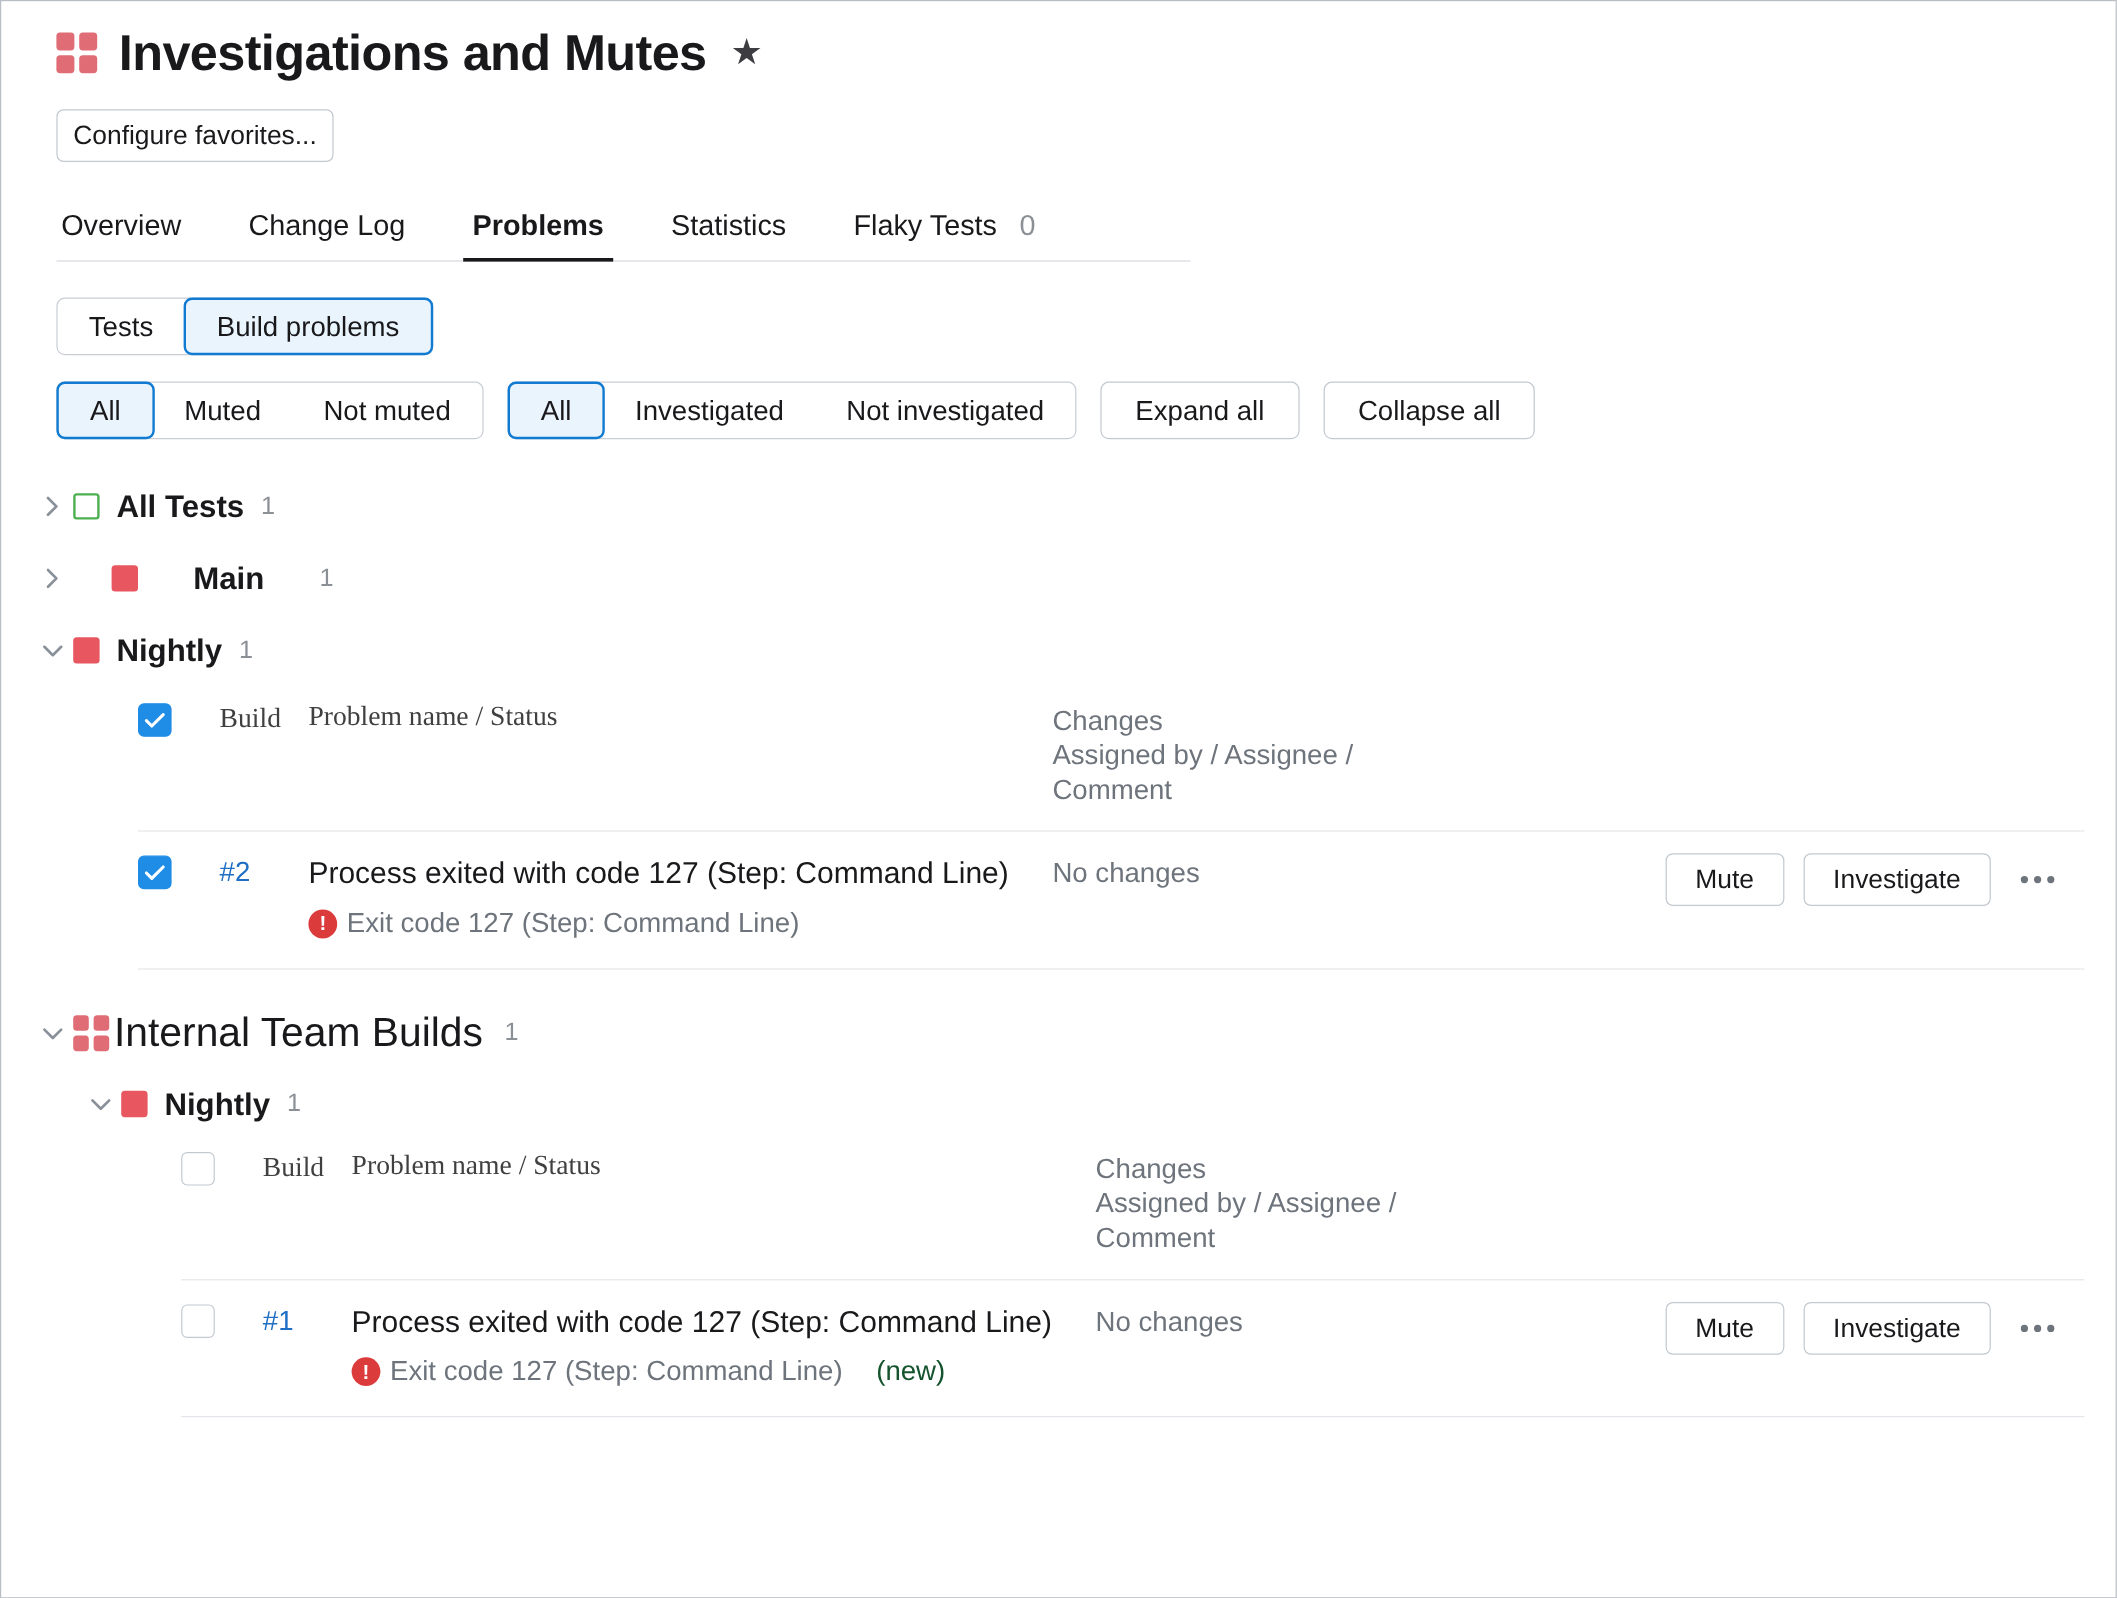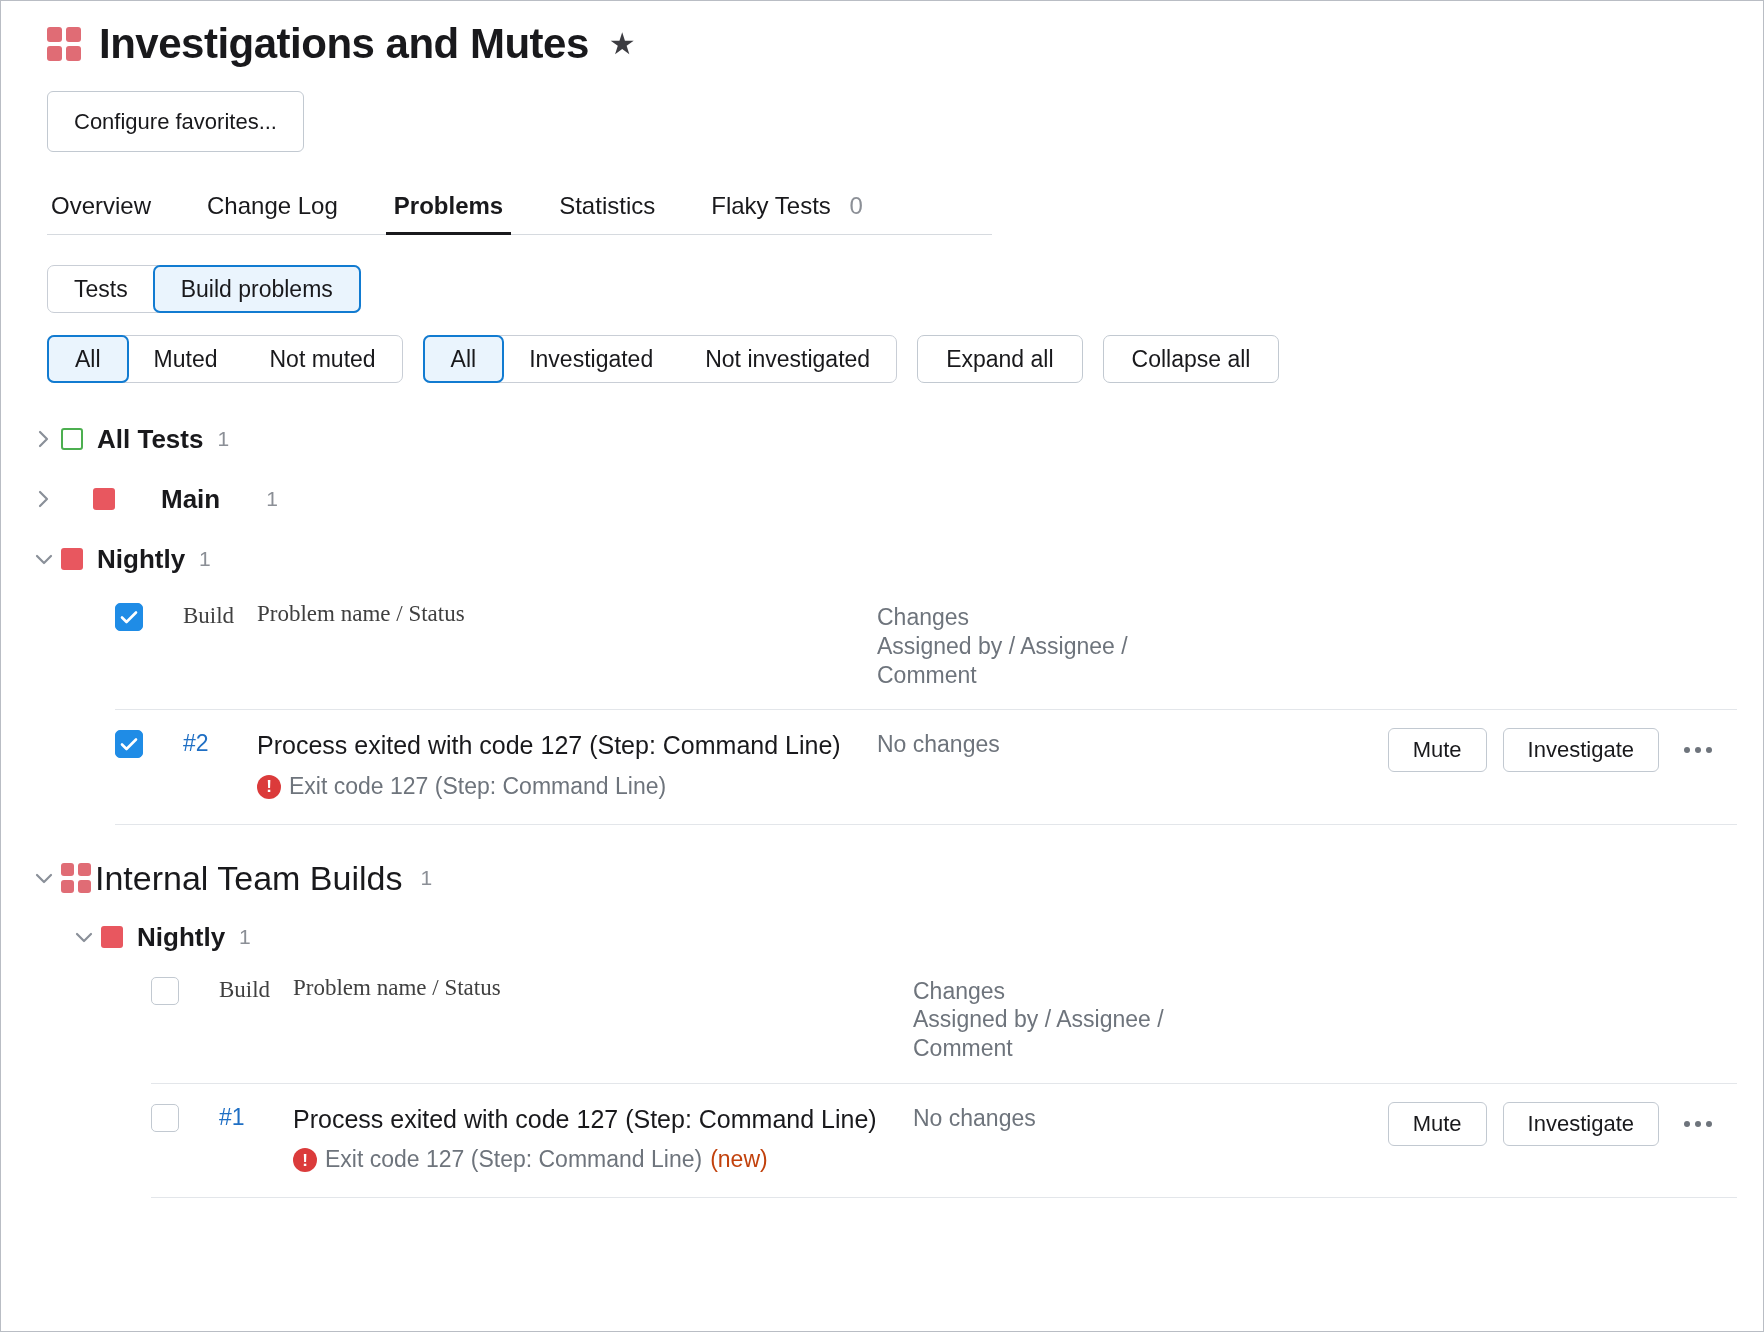--- a/index.html
+++ b/index.html
@@ -77,22 +77,22 @@
     border-radius: 6px;
     font-family: "Liberation Sans", sans-serif;
     font-size: 21px;
     color: #19191c;
     cursor: pointer;
     box-sizing: border-box;
     white-space: nowrap;
   }
   .configure-btn {
     margin: 26px 0 0 20px;
-    height: 61px;
-    padding: 0 26px;
+    height: 44px;
+    padding: 0 13px;
     font-size: 22px;
   }
 
   
   .tabs {
     margin: 34px 0 0 20px;
     display: flex;
     align-items: flex-end;
     gap: 0;
     border-bottom: 1px solid #d6dadf;
@@ -301,21 +301,21 @@
     color: #ffffff;
     font-size: 17px;
     font-weight: bold;
     display: inline-flex;
     align-items: center;
     justify-content: center;
     flex: none;
     margin-top: 3px;
     line-height: 1;
   }
-  .sub-new { color: #c2410c; }
+  .sub-new { color: #14532d; margin-left: 20px; }
 
   
   .cb {
     width: 28px;
     height: 28px;
     border-radius: 5px;
     box-sizing: border-box;
     display: inline-flex;
     align-items: center;
     justify-content: center;

